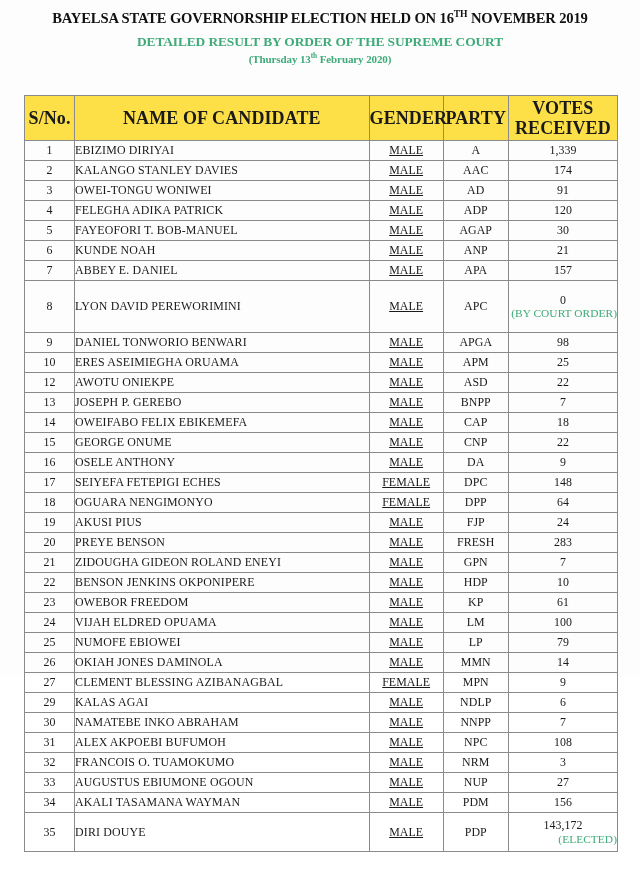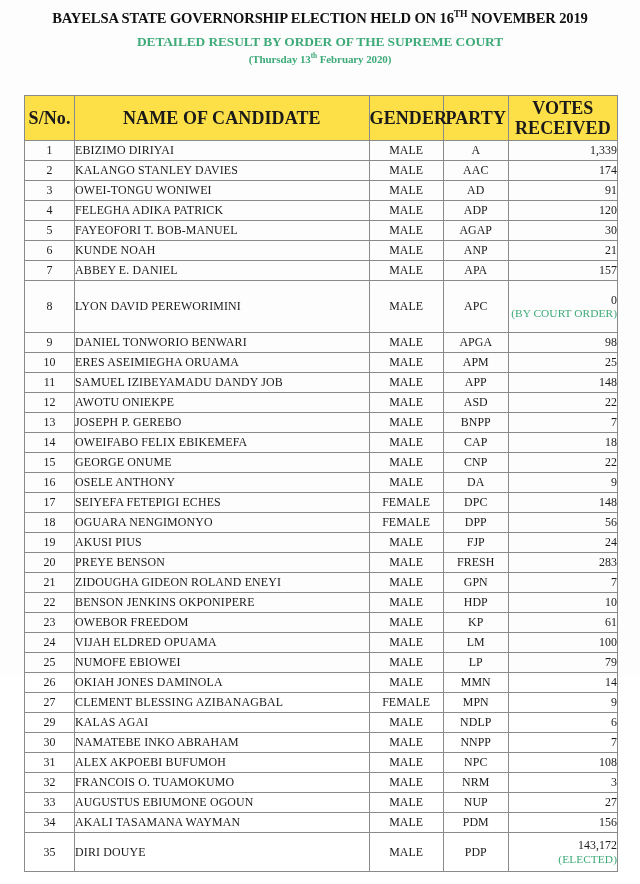--- a/index.html
+++ b/index.html
@@ -105,20 +105,21 @@
   td.sn {
     text-align: center;
   }
   td.name {
     text-align: left;
     padding-left: 9px;
     letter-spacing: 0.15px;
   }
   td.gender {
     text-align: center;
+    text-decoration: underline;
   }
   td.party {
     text-align: center;
   }
   td.votes {
     text-align: right;
     padding-right: 7px;
   }
   tr.tall td {
     height: 51px;
@@ -129,20 +130,21 @@
   .note {
     display: block;
     color: #3daa78;
     font-weight: normal;
     font-size: 11.4px;
     line-height: 1.15;
   }
   .votes-num {
     display: block;
     line-height: 1.2;
+    text-align: center;
   }
 </style>
 </head>
 <body>
 
 <div class="page">
 
   <div class="heading-block">
     <div class="title-main"><span>BAYELSA STATE GOVERNORSHIP ELECTION HELD ON 16</span><sup>TH</sup><span> NOVEMBER 2019</span></div>
 
@@ -255,29 +257,20 @@
           <tr>
             <td class="sn">10</td>
             <td class="name">ERES ASEIMIEGHA ORUAMA</td>
             <td class="gender">MALE</td>
             <td class="party">APM</td>
             <td class="votes">
               <span class="votes-num">25</span>
             </td>
           </tr>
           <tr>
-            <td class="sn">11</td>
-            <td class="name">SAMUEL IZIBEYAMADU DANDY JOB</td>
-            <td class="gender">MALE</td>
-            <td class="party">APP</td>
-            <td class="votes">
-              <span class="votes-num">148</span>
-            </td>
-          </tr>
-          <tr>
             <td class="sn">12</td>
             <td class="name">AWOTU ONIEKPE</td>
             <td class="gender">MALE</td>
             <td class="party">ASD</td>
             <td class="votes">
               <span class="votes-num">22</span>
             </td>
           </tr>
           <tr>
             <td class="sn">13</td>
@@ -323,21 +316,21 @@
             <td class="votes">
               <span class="votes-num">148</span>
             </td>
           </tr>
           <tr>
             <td class="sn">18</td>
             <td class="name">OGUARA NENGIMONYO</td>
             <td class="gender">FEMALE</td>
             <td class="party">DPP</td>
             <td class="votes">
-              <span class="votes-num">56</span>
+              <span class="votes-num">64</span>
             </td>
           </tr>
           <tr>
             <td class="sn">19</td>
             <td class="name">AKUSI PIUS</td>
             <td class="gender">MALE</td>
             <td class="party">FJP</td>
             <td class="votes">
               <span class="votes-num">24</span>
             </td>

